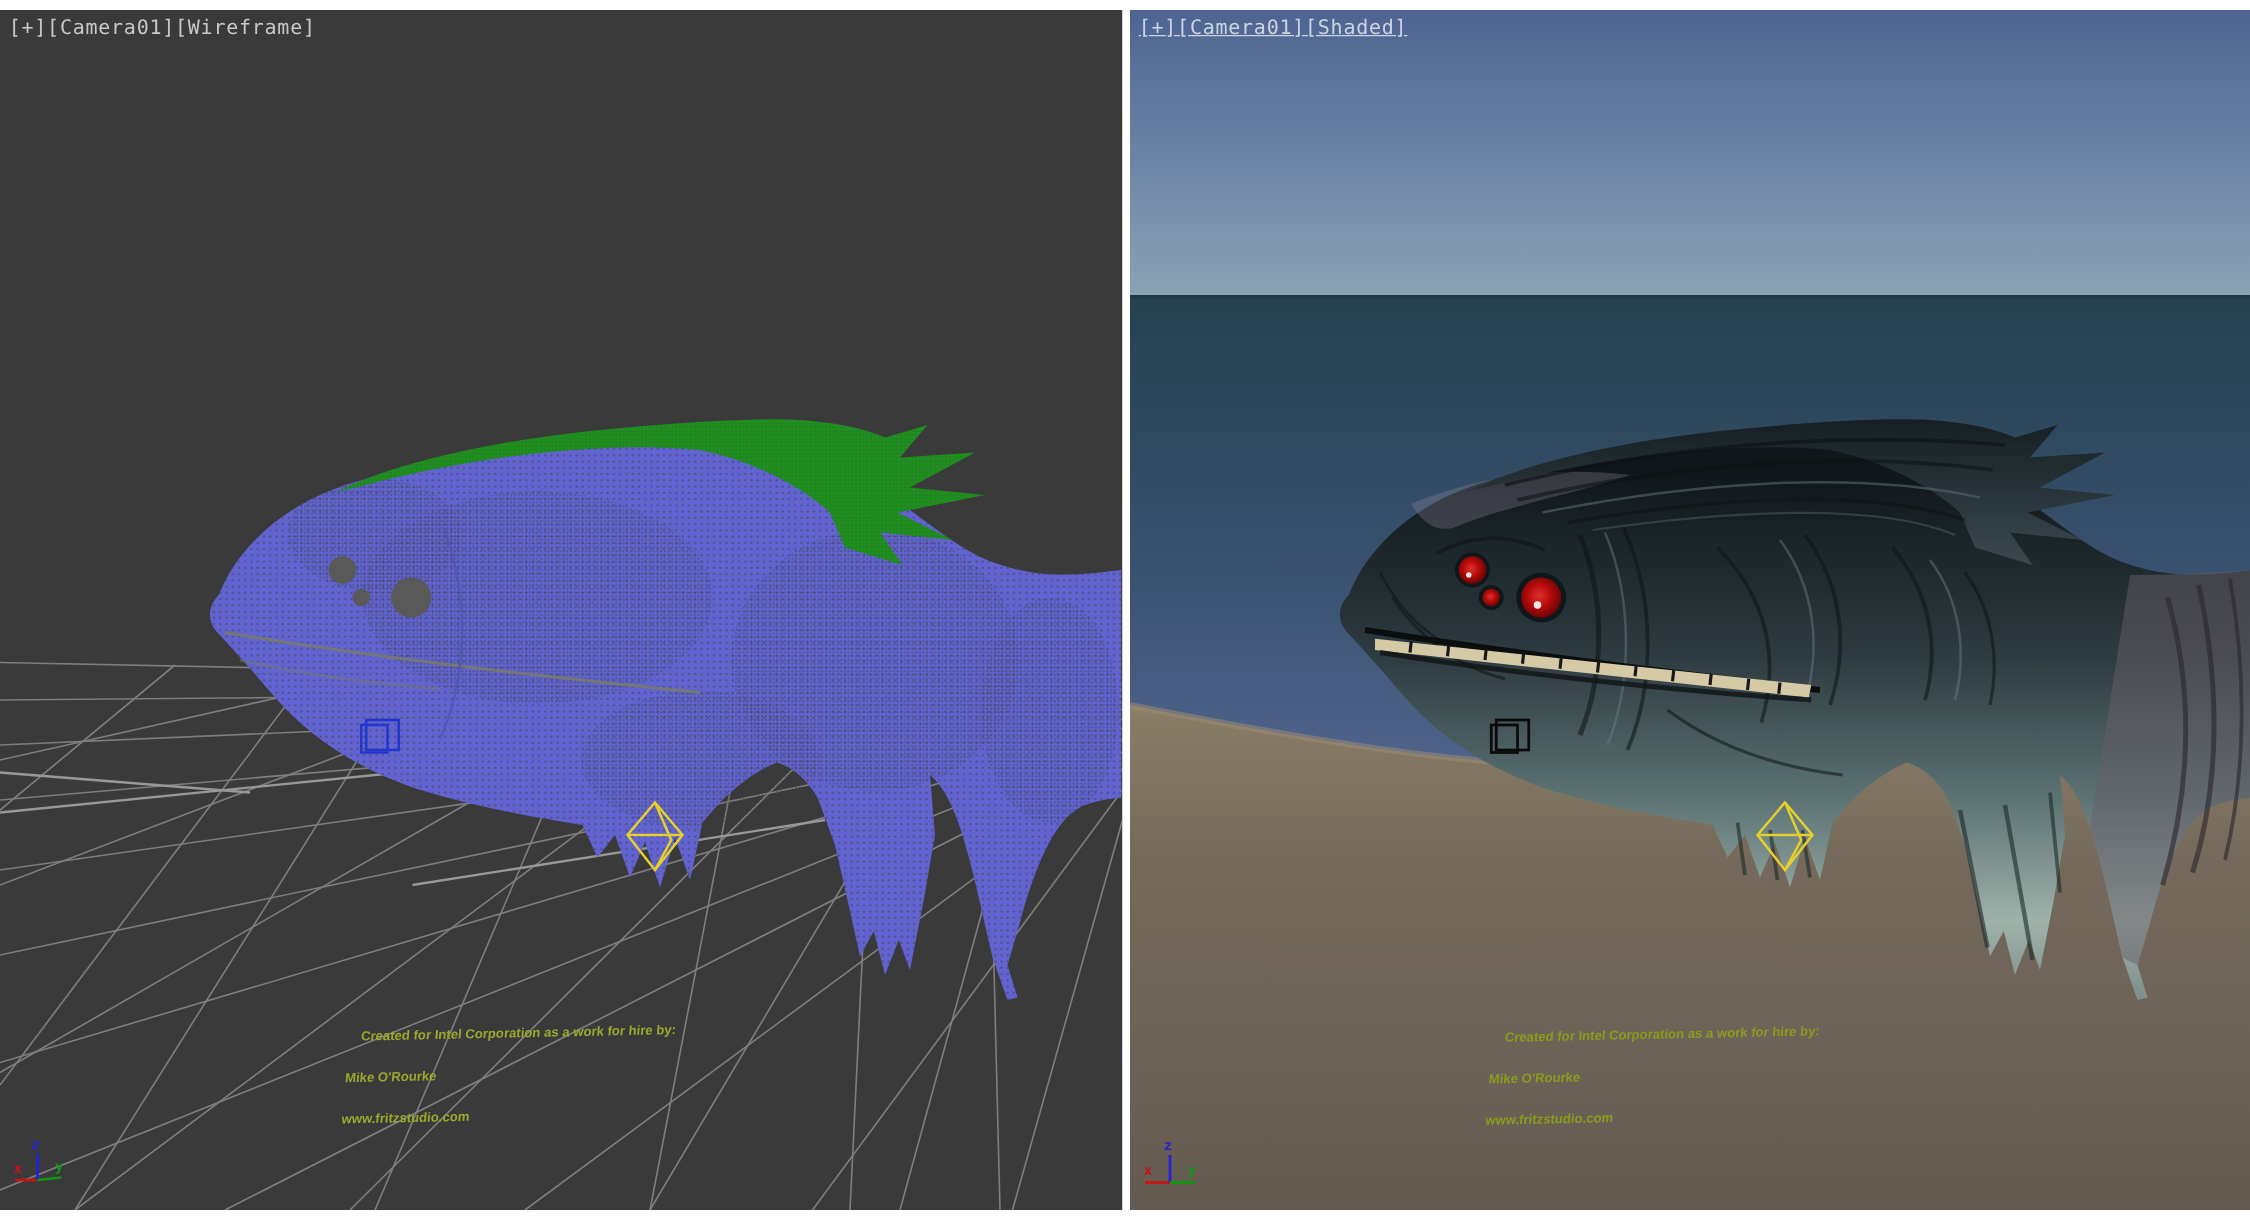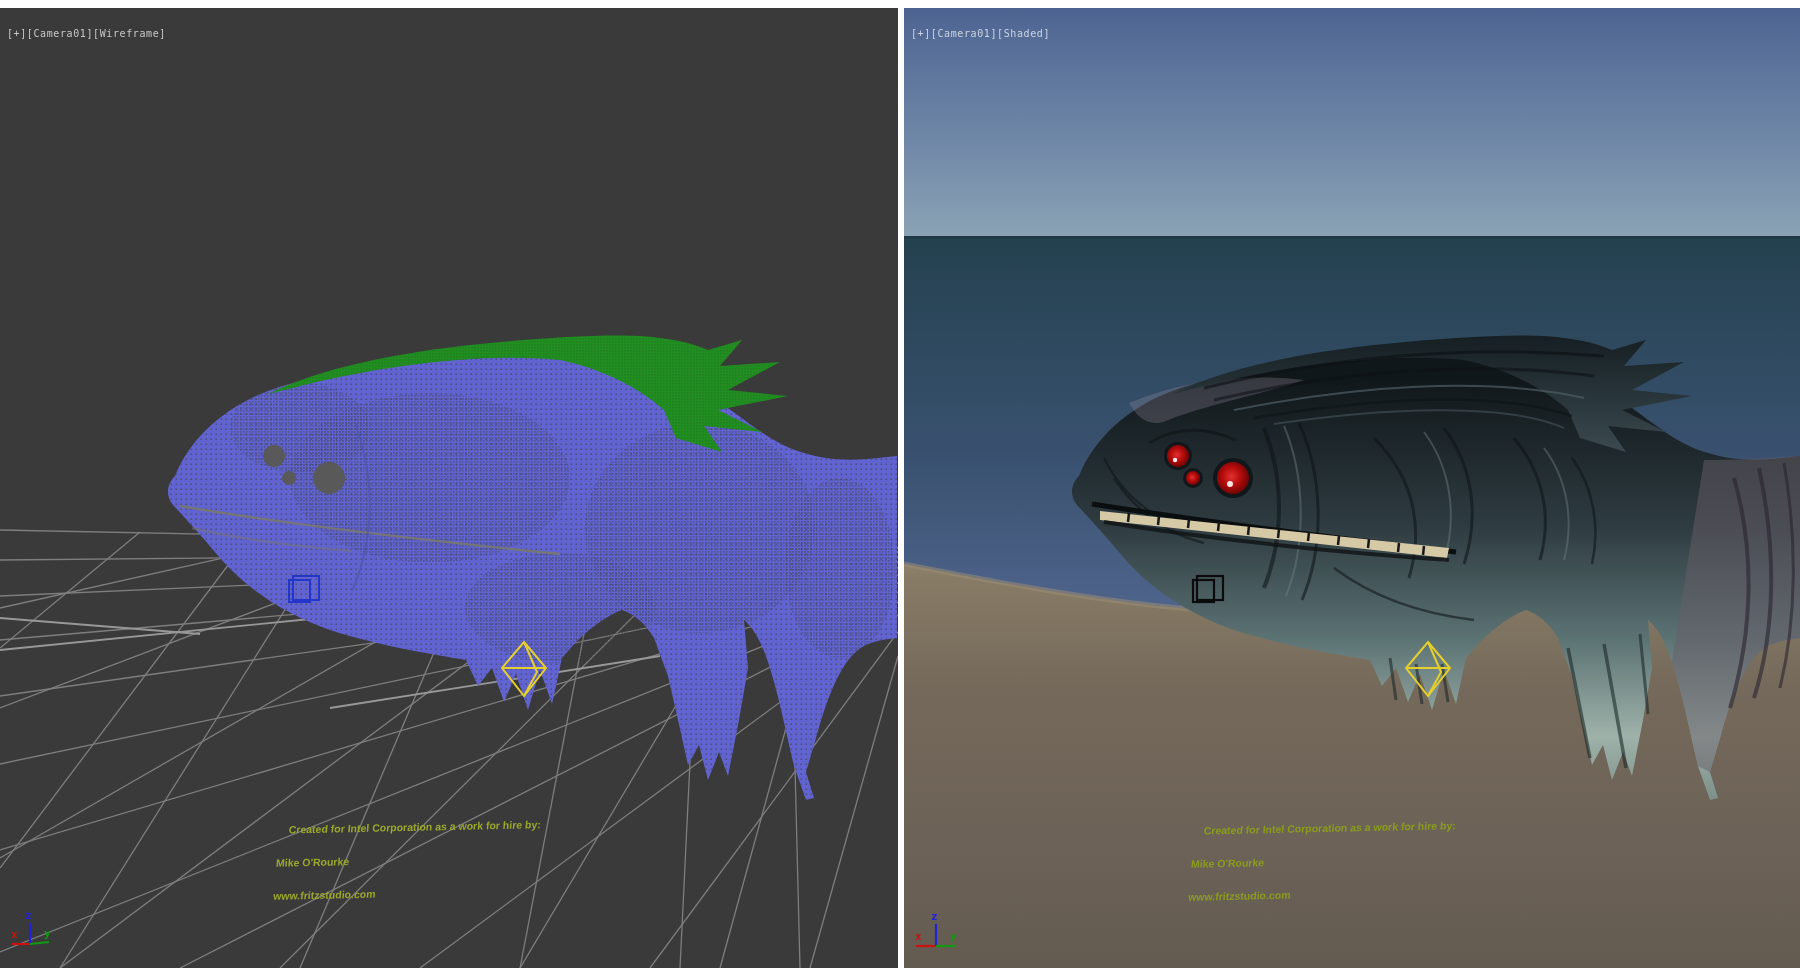--- a/index.html
+++ b/index.html
@@ -2,23 +2,23 @@
 <html><head>
 <meta charset="utf-8">
 <style>
   html,body{margin:0;padding:0;background:#ffffff;}
   .stage{position:relative;width:1800px;height:978px;background:#ffffff;overflow:hidden;
          font-family:"DejaVu Sans Mono","Liberation Mono",monospace;}
   .viewport{position:absolute;top:8px;height:960px;overflow:hidden;}
   .vp-left{left:0;width:898px;background:#3a3a3a;}
   .vp-right{left:904px;width:896px;background:#24414f;}
   .divider{position:absolute;left:898px;top:0;width:6px;height:978px;background:#ffffff;}
-  .vp-label{position:absolute;left:7px;top:20px;font-size:10px;letter-spacing:.6px;white-space:pre;z-index:5;}
+  .vp-label{position:absolute;left:7px;top:4px;font-size:16px;letter-spacing:.6px;white-space:pre;z-index:5;}
   .vp-label.left{color:#c8c8c8;}
-  .vp-label.right{color:#ccd4e0;}
+  .vp-label.right{color:#ccd4e0;text-decoration:underline;}
   .watermark{position:absolute;z-index:4;font-family:"Liberation Sans",sans-serif;
              font-weight:bold;font-size:10.5px;line-height:11px;transform:rotate(-1.2deg) skewX(-6deg);
              white-space:pre;}
   .watermark.left{left:276px;top:792px;color:#9aa82c;}
   .watermark.right{left:287px;top:793px;color:#8a9c1e;}
   .watermark .l1{display:block;margin-left:10px;}
   .watermark .l2,.watermark .l3{display:block;}
   svg{position:absolute;left:0;top:0;}
 </style>
 </head>

